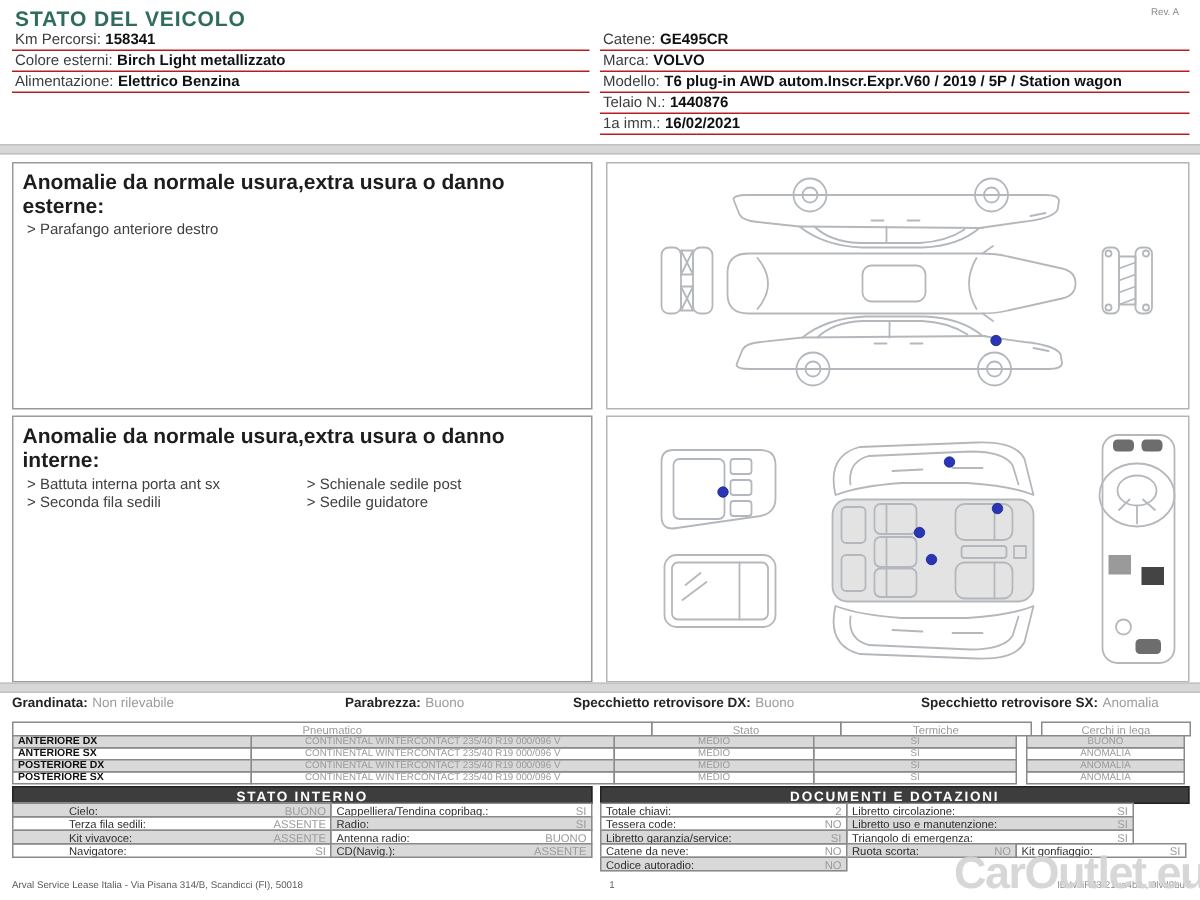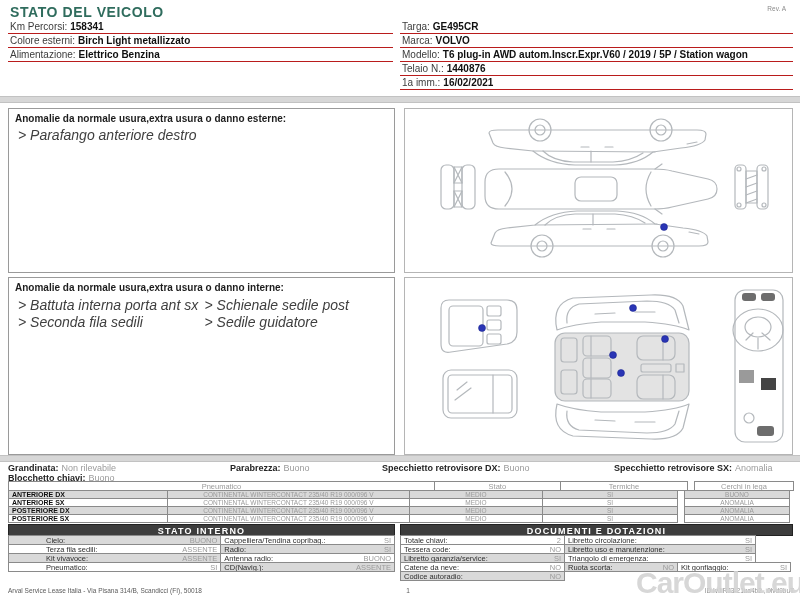--- a/index.html
+++ b/index.html
@@ -22,22 +22,22 @@
   .bar{position:absolute;left:0;width:800px;height:7px;background:#d7d7d7;
        border-top:1px solid #c2c2c2;border-bottom:1px solid #c2c2c2;box-sizing:border-box;}
   .bar1{top:96px;} .bar2{top:455px;}
 
   
   .box{position:absolute;border:1px solid #9a9a9a;background:#fff;box-sizing:border-box;}
   .ext-note{left:8px;top:108px;width:387px;height:165px;padding:4px 6px;}
   .ext-diag{left:404px;top:108px;width:389px;height:165px;border-color:#b5b5b5;}
   .int-note{left:8px;top:277px;width:387px;height:178px;padding:4px 6px;}
   .int-diag{left:404px;top:277px;width:389px;height:178px;border-color:#b5b5b5;}
-  .note-title{font-size:10px;font-weight:bold;color:#1d1d1d;}
-  .note-item{font-size:14px;color:#3f3f3f;margin-top:3px;padding-left:3px;font-style:italic;}
+  .note-title{font-size:14px;font-weight:bold;color:#1d1d1d;}
+  .note-item{font-size:10px;color:#3f3f3f;margin-top:3px;padding-left:3px;}
   .note-cols{display:flex;margin-top:3px;}
   .note-cols .c{width:50%;}
   .note-cols .note-item{margin-top:1px;}
 
   svg{display:block;}
   .ln{fill:none;stroke:#b4b8bc;stroke-width:1.2;stroke-linejoin:round;stroke-linecap:round;}
   .fillg{fill:#e3e3e3;stroke:#b4b8bc;stroke-width:1.2;}
   .dk{fill:#6d6d6d;stroke:none;} .dk2{fill:#444;stroke:none;} .md{fill:#9a9a9a;stroke:none;}
   .dot{fill:#2a35b5;stroke:#141f8a;stroke-width:.5;}
 
@@ -97,21 +97,21 @@
   <div class="doc-title">STATO DEL VEICOLO</div>
   <div class="rev">Rev. A</div>
 
   <div class="info-col l">
     <div class="info-row"><span class="lbl">Km Percorsi:</span><span class="val">158341</span></div>
     <div class="info-row"><span class="lbl">Colore esterni:</span><span class="val">Birch Light metallizzato</span></div>
     <div class="info-row"><span class="lbl">Alimentazione:</span><span class="val">Elettrico Benzina</span></div>
   </div>
 
   <div class="info-col r">
-    <div class="info-row"><span class="lbl">Targa:</span><span class="val">GE495CR</span></div>
+    <div class="info-row"><span class="lbl">Catene:</span><span class="val">GE495CR</span></div>
     <div class="info-row"><span class="lbl">Marca:</span><span class="val">VOLVO</span></div>
     <div class="info-row"><span class="lbl">Modello:</span><span class="val">T6 plug-in AWD autom.Inscr.Expr.V60 / 2019 / 5P / Station wagon</span></div>
     <div class="info-row"><span class="lbl">Telaio N.:</span><span class="val">1440876</span></div>
     <div class="info-row"><span class="lbl">1a imm.:</span><span class="val">16/02/2021</span></div>
   </div>
 
   <div class="bar bar1"></div>
 
   <div class="box ext-note">
     <div class="note-title">Anomalie da normale usura,extra usura o danno esterne:</div>
@@ -243,21 +243,20 @@
 
   <div class="bar bar2"></div>
 
   <div class="summary">
     <div class="sum-l1">
       <span class="sum-pair"><span class="sl">Grandinata:</span><span class="sv">Non rilevabile</span></span>
       <span class="sum-pair"><span class="sl">Parabrezza:</span><span class="sv">Buono</span></span>
       <span class="sum-pair"><span class="sl">Specchietto retrovisore DX:</span><span class="sv">Buono</span></span>
       <span class="sum-pair"><span class="sl">Specchietto retrovisore SX:</span><span class="sv">Anomalia</span></span>
     </div>
-    <div class="sum-l2 sum-pair"><span class="sl">Blocchetto chiavi:</span><span class="sv">Buono</span></div>
   </div>
 
   <div class="tires">
     <div class="trow">
       <div class="tcell th w-pn">Pneumatico</div>
       <div class="tcell th w-st">Stato</div>
       <div class="tcell th w-te">Termiche</div>
       <div class="gap"></div>
       <div class="tcell th w-ce">Cerchi in lega</div>
     </div>
@@ -322,21 +321,21 @@
           <span class="pl">Kit vivavoce:</span>
           <span class="pv">ASSENTE</span>
         </div>
       <div class="pcell si-c2">
           <span class="pl">Antenna radio:</span>
           <span class="pv">BUONO</span>
         </div>
     </div>
     <div class="prow">
       <div class="pcell si-c">
-          <span class="pl">Pneumatico:</span>
+          <span class="pl">Navigatore:</span>
           <span class="pv">SI</span>
         </div>
       <div class="pcell si-c2 shade">
           <span class="pl">CD(Navig.):</span>
           <span class="pv">ASSENTE</span>
         </div>
     </div>
   </div>
 
   <div class="panel p-right">

